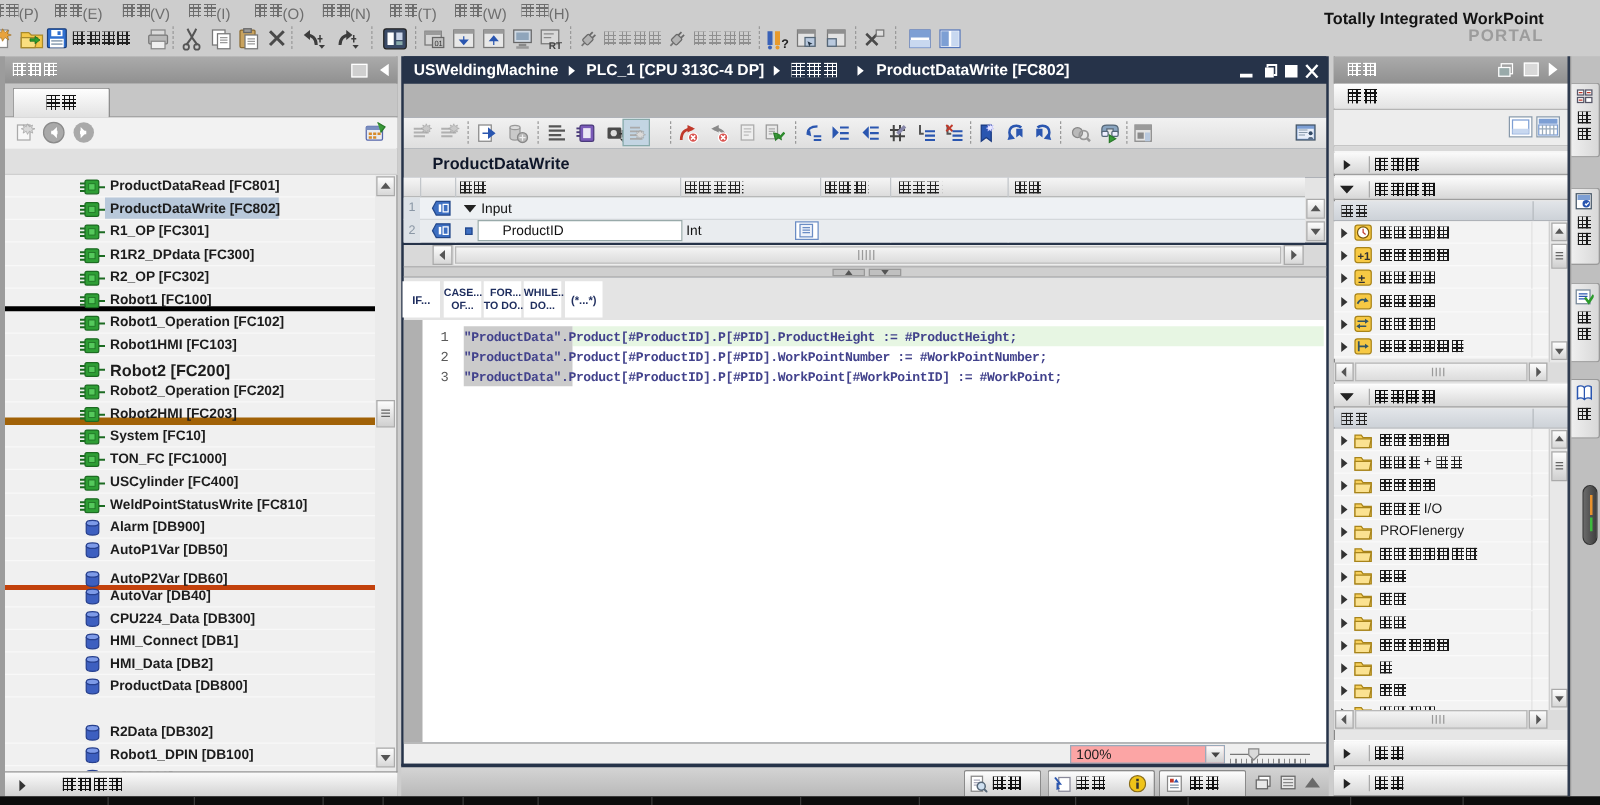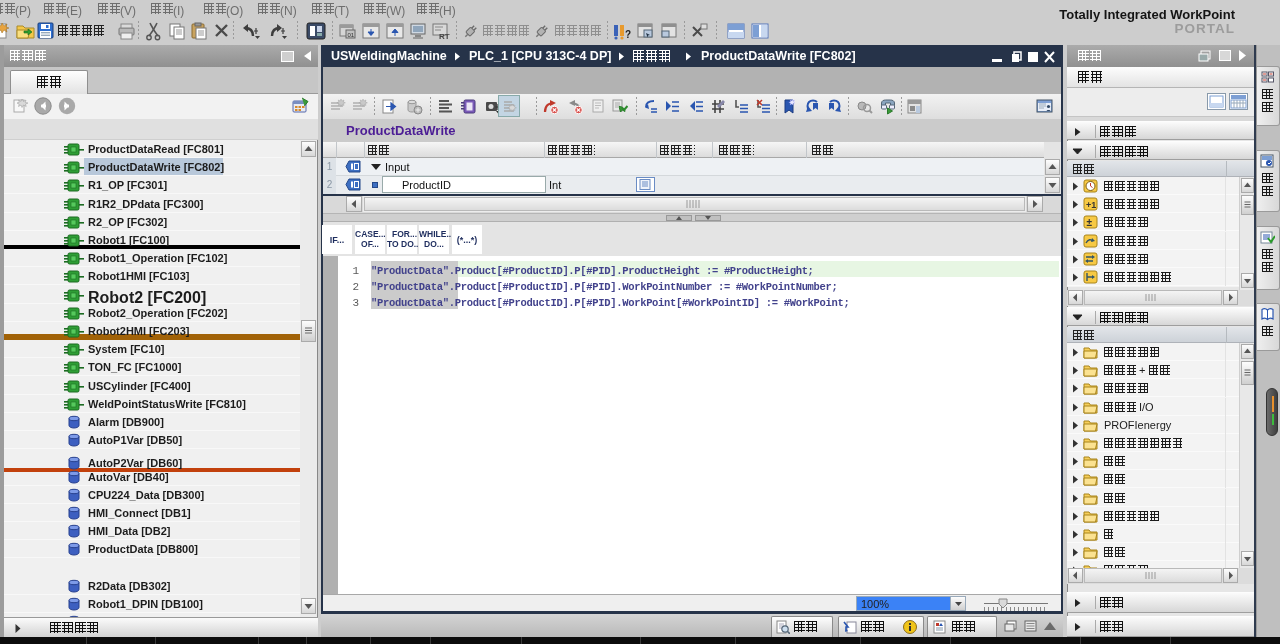--- a/index.html
+++ b/index.html
@@ -350,21 +350,21 @@
     </div>
     <div class="ab" style="left:0;top:146px;width:296px;height:18.2px;border-bottom:1px solid #f8f8f8">
       <svg class="ab" style="left:60px;top:3px" width="20" height="13">
         <rect x="4" y="1" width="11" height="11" rx="1.5" fill="#2e9e35" stroke="#1c6b22"></rect>
         <rect x="7" y="4" width="5" height="5" fill="#55c95c" stroke="#1c6b22" stroke-width=".6"></rect>
         <rect x="0" y="3" width="4" height="1.6" fill="#1c6b22"></rect>
         <rect x="0" y="6" width="4" height="1.6" fill="#1c6b22"></rect>
         <rect x="0" y="9" width="4" height="1.6" fill="#1c6b22"></rect>
         <rect x="15" y="6" width="5" height="1.6" fill="#1c6b22"></rect>
       </svg>
-      <span class="ab" style="left:84px;top:3px;font-size:16px;font-weight:bold;color:#1c1c1c">Robot2 [FC200]</span>
+      <span class="ab" style="left:84px;top:3px;font-size:13px;font-weight:bold;color:#1c1c1c">Robot2 [FC200]</span>
     </div>
     <div class="ab" style="left:0;top:164px;width:296px;height:18.2px;border-bottom:1px solid #f8f8f8">
       <svg class="ab" style="left:60px;top:3px" width="20" height="13">
         <rect x="4" y="1" width="11" height="11" rx="1.5" fill="#2e9e35" stroke="#1c6b22"></rect>
         <rect x="7" y="4" width="5" height="5" fill="#55c95c" stroke="#1c6b22" stroke-width=".6"></rect>
         <rect x="0" y="3" width="4" height="1.6" fill="#1c6b22"></rect>
         <rect x="0" y="6" width="4" height="1.6" fill="#1c6b22"></rect>
         <rect x="0" y="9" width="4" height="1.6" fill="#1c6b22"></rect>
         <rect x="15" y="6" width="5" height="1.6" fill="#1c6b22"></rect>
       </svg>
@@ -749,21 +749,21 @@
 <div class="ab" style="left:1036px;top:98px;width:17px;height:17px">
     <svg width="17" height="17" viewBox="0 0 17 17">
       <rect x="1" y="2" width="15" height="12" fill="#7d9fd4" stroke="#456"></rect>
       <rect x="2" y="5" width="13" height="8" fill="#e8eef8"></rect>
       <path d="M3 6h7M3 8h7M3 10h5" stroke="#89a" stroke-width=".8"></path>
       <circle cx="12.5" cy="8.5" r="1.6" fill="#334a66"></circle>
       <path d="M10.5 13c0-1.5 4-1.5 4 0z" fill="#334a66"></path>
     </svg>
   </div>
 <div class="ab" style="left:323px;top:119px;width:738px;height:23px;background:#cbcbcb">
-    <span class="ab" style="left:23px;top:4px;font-size:13px;font-weight:bold;color:#4c1d95">ProductDataWrite</span>
+    <span class="ab" style="left:23px;top:4px;font-size:13px;font-weight:bold;color:#0f172a">ProductDataWrite</span>
   </div>
 <div class="ab" style="left:323px;top:142px;width:721px;height:52px;background:#e9ecef"></div>
 <div class="ab" style="left:323px;top:142px;width:721px;height:16px;background:linear-gradient(#f6f6f6,#dcdcdc);border-bottom:1px solid #a8a8a8">
     <span class="ab k" style="left:45px;top:3px;width:23px;height:10px;--p:11.5px;color:#222"></span>
     <span class="ab k" style="left:225px;top:3px;width:47px;height:10px;--p:11.5px;color:#222"></span>
     <span class="ab k" style="left:337px;top:3px;width:35px;height:10px;--p:11.5px;color:#222"></span>
     <span class="ab k" style="left:396px;top:3px;width:35px;height:10px;--p:11.5px;color:#222"></span>
     <span class="ab k" style="left:489px;top:3px;width:23px;height:10px;--p:11.5px;color:#222"></span>
   </div>
 <div class="ab" style="left:336px;top:142px;width:1px;height:52px;background:#c2c6ca"></div>
@@ -866,21 +866,21 @@
 <div class="ab" style="left:323px;top:256px;width:738px;height:338px;background:#fff">
     <div class="ab" style="left:0;top:0;width:15px;height:338px;background:#b0b0b0"></div>
     <div class="ab" style="left:135px;top:5px;width:601px;height:16px;background:#e7f6e3"></div>
     <div class="ab" style="left:48px;top:5px;width:87px;height:48px;background:#cbcbcb"></div>
     <div class="ab" style="left:24px;top:7px;width:12px;height:60px;font:11px 'Liberation Mono',monospace;color:#5a5a5a;text-align:right;line-height:16px">1<br>2<br>3</div>
     <div class="ab" style="left:48px;top:7px;font:bold 10.5px 'Liberation Mono',monospace;color:#42428c;line-height:16px;white-space:pre;letter-spacing:-0.32px">"ProductData".Product[#ProductID].P[#PID].ProductHeight := #ProductHeight;
 "ProductData".Product[#ProductID].P[#PID].WorkPointNumber := #WorkPointNumber;
 "ProductData".Product[#ProductID].P[#PID].WorkPoint[#WorkPointID] := #WorkPoint;</div>
   </div>
 <div class="ab" style="left:323px;top:594px;width:738px;height:17px;background:#efefef;border-top:1px solid #a8a8a8">
-    <div class="ab" style="left:533px;top:1px;width:110px;height:15px;background:#3b82f6;border:1px solid #9ab">
+    <div class="ab" style="left:533px;top:1px;width:124px;height:15px;background:#fca5a5;border:1px solid #9ab">
       <span class="ab" style="left:4px;top:1px;font-size:11px;color:#222">100%</span>
       <div class="ab" style="right:0;top:0;width:15px;height:13px;background:linear-gradient(#fdfdfd,#cfcfcf);border-left:1px solid #9ab">
         <svg width="15" height="13">
           <path d="M4 5l3.5 4L11 5z" fill="#444"></path>
         </svg>
       </div>
     </div>
     <div class="ab" style="left:661px;top:8px;width:64px;height:1px;background:#777"></div>
     <svg class="ab" style="left:675px;top:3px" width="10" height="11">
       <path d="M1 1h8v5l-4 4-4-4z" fill="#d9d9d9" stroke="#888"></path>

